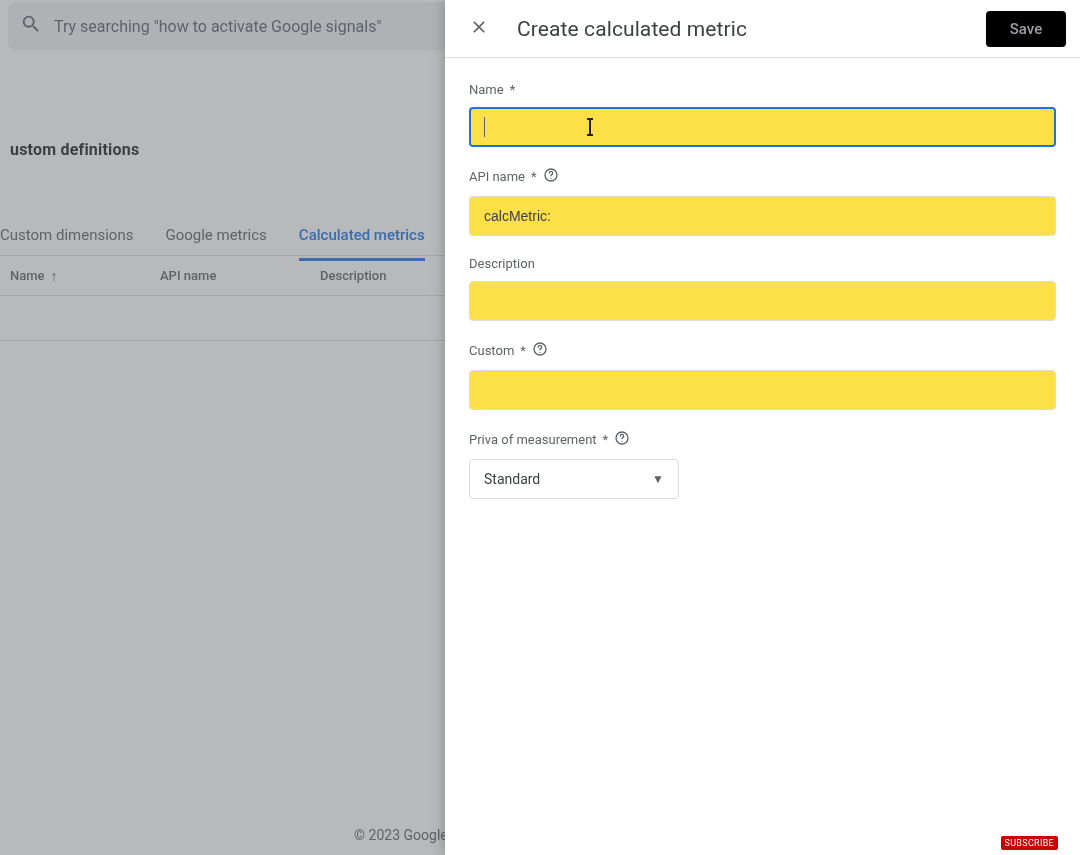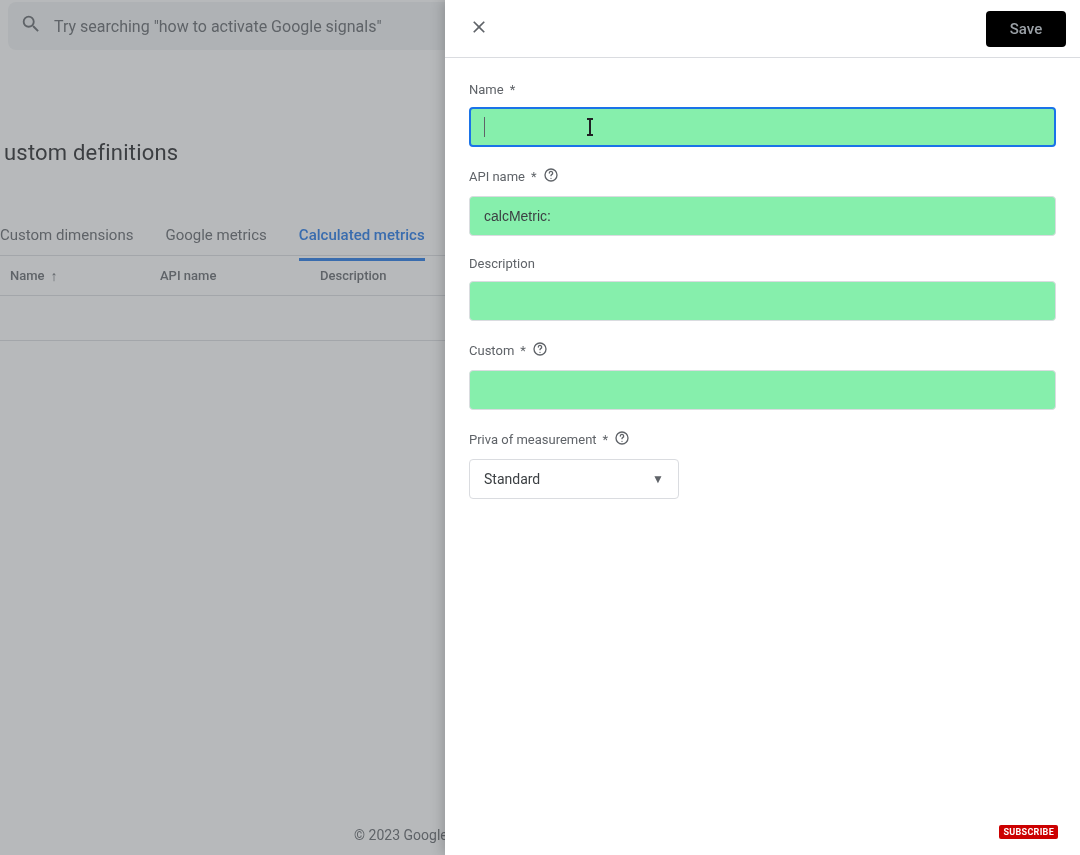--- a/index.html
+++ b/index.html
@@ -1,21 +1,21 @@
 <!DOCTYPE html>
 <html><head>
 <meta charset="utf-8">
 <style>
   * { box-sizing: border-box; margin: 0; padding: 0; }
   html, body { width: 1080px; height: 855px; overflow: hidden; font-family: "Google Sans", Roboto, Arial, sans-serif; color: #3c4043; background: #fff; }
   .background-layer { position: absolute; inset: 0; background: #fff; }
   .search-wrap { position: absolute; left: 8px; top: 2px; width: 610px; height: 48px; background: #f1f3f4; border-radius: 8px; display: flex; align-items: center; padding: 0 12px; gap: 12px; }
   .search-icon svg { width: 22px; height: 22px; fill: #5f6368; }
   .search-placeholder { color: #5f6368; font-size: 16px; }
-  .page-title { position: absolute; left: 4px; top: 140px; font-size: 22px; font-weight: 400; color: #202124; letter-spacing: 0.2px; }
+  .page-title { position: absolute; left: 10px; top: 140px; font-size: 16px; font-weight: 700; color: #202124; letter-spacing: 0.2px; }
   .tabs { position: absolute; left: 0; top: 214px; width: 1080px; height: 42px; border-bottom: 1px solid #dadce0; display: flex; align-items: flex-start; gap: 32px; }
   .tab { padding-bottom: 14px; font-size: 15px; color: #5f6368; cursor: pointer; margin-top: 12px; }
   .tab.active { color: #1a73e8; border-bottom: 3px solid #1a73e8; font-weight: 500; }
   .table-head { position: absolute; left: 0; top: 256px; width: 1080px; height: 40px; border-bottom: 1px solid #dadce0; display: flex; align-items: center; }
   .th { font-size: 13px; color: #5f6368; font-weight: 500; }
   .th-name { margin-left: 10px; width: 150px; display:flex; align-items:center; gap:6px;}
   .th-api { width: 160px; }
   .th-desc { }
   .sort-arrow { font-size: 14px; }
   .row-divider { position:absolute; left:0; top:340px; width:1080px; height:1px; background:#dadce0;}
@@ -27,29 +27,29 @@
   .panel-header { height: 58px; border-bottom: 1px solid #dadce0; display:flex; align-items:center; padding: 0 14px; gap: 18px; }
   .close-btn { width:40px; height:40px; display:flex; align-items:center; justify-content:center; border-radius:50%; cursor:pointer; }
   .close-btn svg { width:20px; height:20px; fill:#5f6368; }
   .panel-title { font-size: 21px; color:#3c4043; font-weight:400; letter-spacing:0.1px; }
   .save-btn { margin-left:auto; width: 80px; height:36px; background:#000000; color:#9aa0a6; border-radius:4px; display:flex; align-items:center; justify-content:center; font-size:15px; font-weight:500; cursor: default; }
   .panel-body { padding: 24px 24px; }
   .field { margin-bottom: 20px; }
   .field-label { font-size: 13px; color:#5f6368; display:flex; align-items:center; gap:6px; margin-bottom: 10px; }
   .req { }
   .help-icon svg { width:16px; height:16px; stroke:#5f6368; fill:none; }
-  .text-input { width: 100%; height: 40px; border: 1px solid #dadce0; border-radius: 4px; padding: 0 14px; font-size:14px; color:#3c4043; background:#86efac; outline:none; }
+  .text-input { width: 100%; height: 40px; border: 1px solid #dadce0; border-radius: 4px; padding: 0 14px; font-size:14px; color:#3c4043; background:#fde047; outline:none; }
   .text-input.focused { border: 2px solid #1a73e8; padding: 0 13px; }
   .name-input-wrap { position: relative; }
   .caret-icon { position:absolute; left: 114px; top: 50%; transform: translateY(-50%); width: 14px; height: 18px; }
   .caret-icon svg { width:14px; height:18px; fill:#202124; }
   .blinking-cursor { position:absolute; left:15px; top:10px; width:1px; height:20px; background:#5f6368; }
   .select { width: 210px; height: 40px; border:1px solid #dadce0; border-radius:4px; display:flex; align-items:center; padding: 0 14px; justify-content:space-between; font-size:14px; color:#3c4043; cursor:pointer;gap:16px; }
   .select .arrow { color:#5f6368; font-size:12px; }
-  .subscribe { position:absolute; right: 22px; bottom: 16px; background:#cc0000; color:#fff; font-size:9px; font-weight:700; padding:2px 4px; border-radius:2px; letter-spacing:0.3px; }
+  .subscribe { position:absolute; right: 22px; bottom: 5px; background:#cc0000; color:#fff; font-size:9px; font-weight:400; padding:2px 4px; border-radius:2px; letter-spacing:0.3px; }
 </style>
 </head>
 <body>
 
 <div class="background-layer">
 
   <div class="search-wrap">
     <span class="search-icon">
       <svg viewBox="0 0 24 24">
           <path d="M15.5 14h-.79l-.28-.27A6.471 6.471 0 0 0 16 9.5 6.5 6.5 0 1 0 9.5 16c1.61 0 3.09-.59 4.23-1.57l.27.28v.79l5 4.99L20.49 19l-4.99-5zm-6 0C7.01 14 5 11.99 5 9.5S7.01 5 9.5 5 14 7.01 14 9.5 11.99 14 9.5 14z"></path>
@@ -92,20 +92,21 @@
 
 <div class="panel">
   <div class="panel-header">
     <div class="close-btn">
       <span>
         <svg viewBox="0 0 24 24">
             <path d="M19 6.41 17.59 5 12 10.59 6.41 5 5 6.41 10.59 12 5 17.59 6.41 19 12 13.41 17.59 19 19 17.59 13.41 12z"></path>
           </svg>
       </span>
     </div>
+    <div class="panel-title">Create calculated metric</div>
     <div class="save-btn">Save</div>
   </div>
 
   <div class="panel-body">
 
     <div class="field">
       <div class="field-label">
         <span>Name</span>
           <span class="req">*</span>
       </div>

